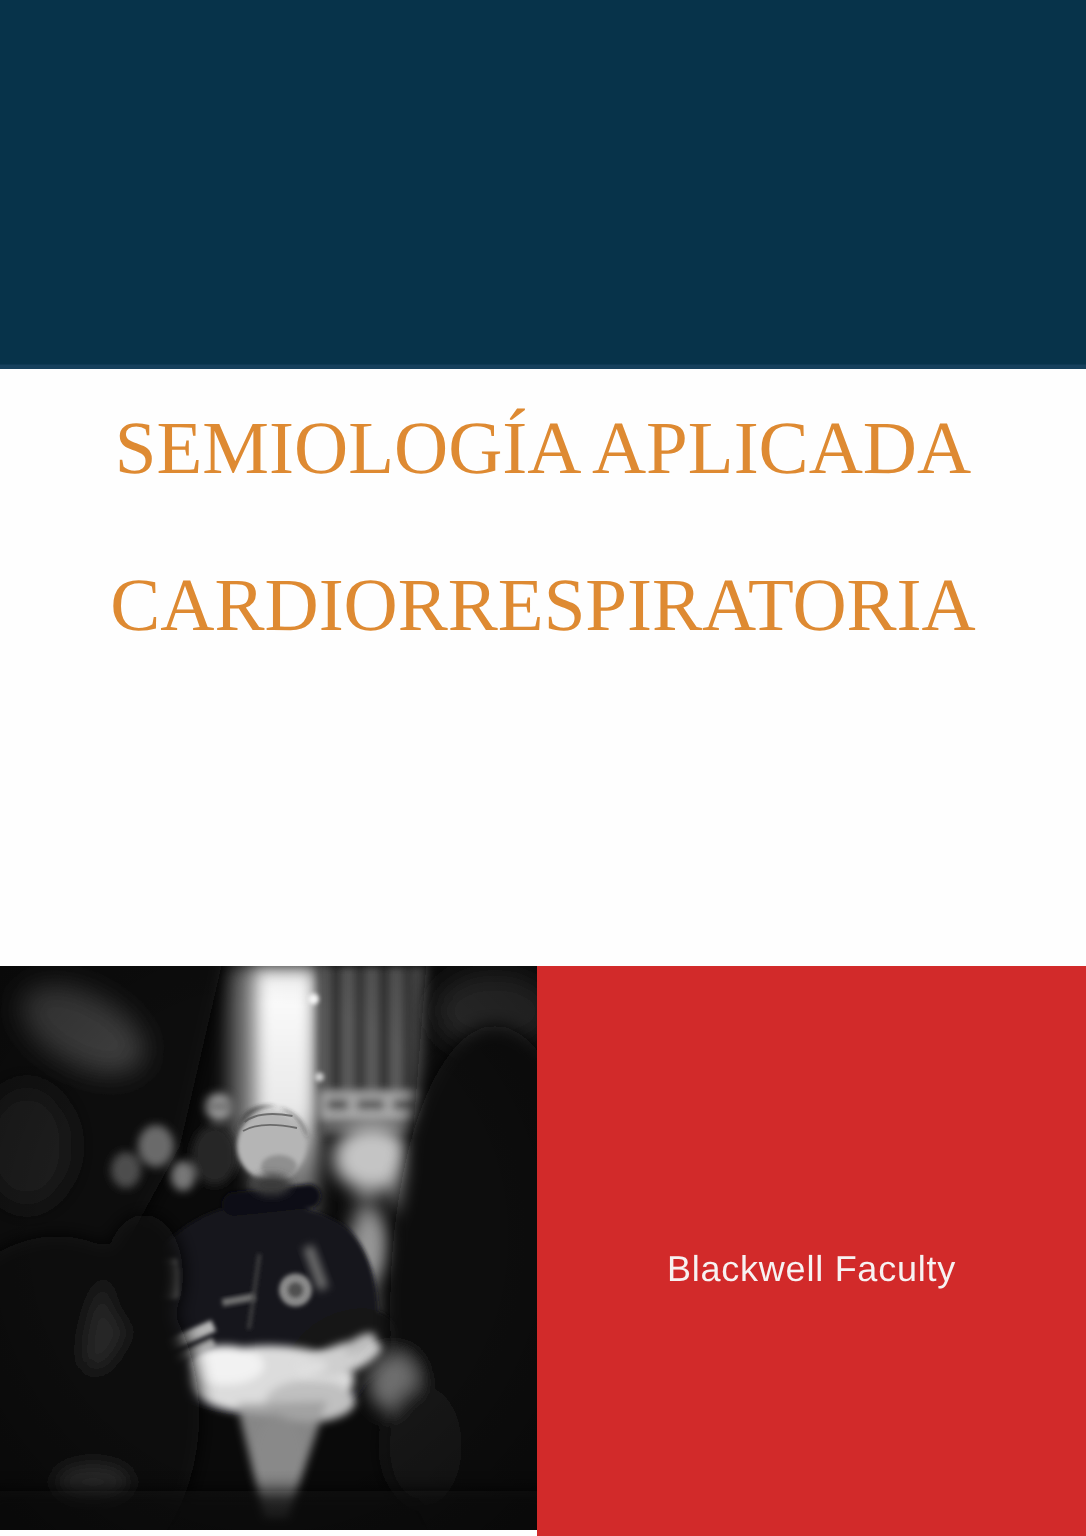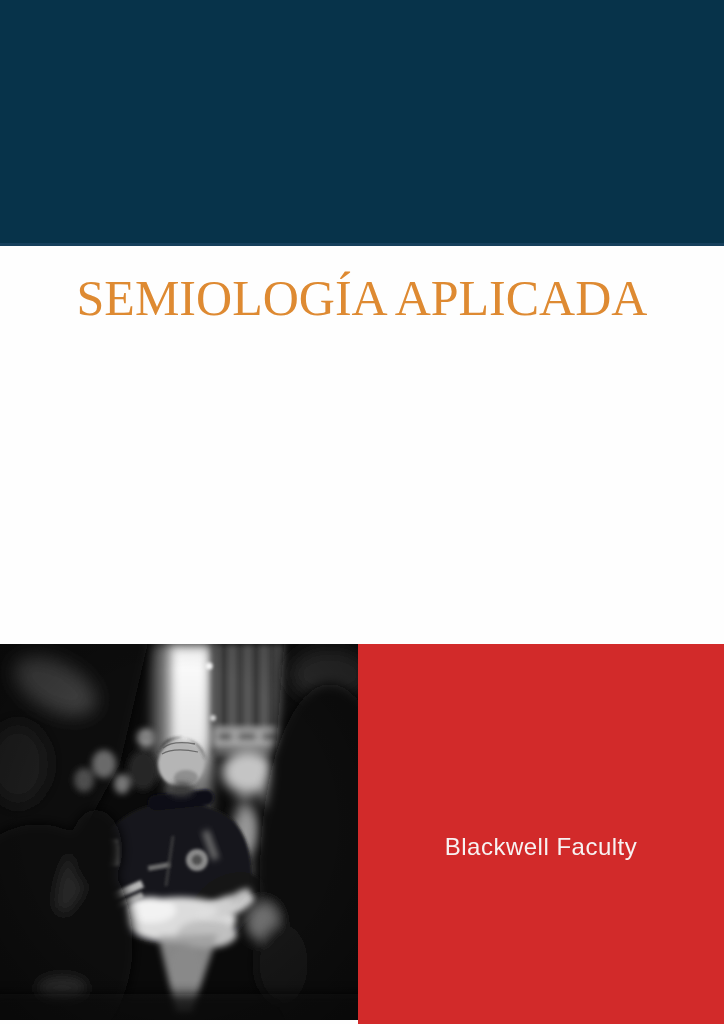--- a/index.html
+++ b/index.html
@@ -64,20 +64,21 @@
 </style>
 </head>
 <body>
 
 <div class="cover">
 
   <div class="top-band"></div>
 
   <div class="title-section">
     <div class="title-line">SEMIOLOGÍA APLICADA</div>
+    <div class="title-line">CARDIORRESPIRATORIA</div>
   </div>
 
   <div class="bottom-section">
 
     <div class="photo-wrap">
       <svg width="358" height="376" viewBox="0 0 358 376" xmlns="http://www.w3.org/2000/svg" role="img" aria-label="Black-and-white photograph of a paramedic in dark uniform leaning over a patient on white sheets, blurred city street and crowd in background">
         <defs>
           <filter id="b1" x="-40%" y="-40%" width="180%" height="180%">
               <feGaussianBlur stdDeviation="1.5"></feGaussianBlur>
             </filter>

